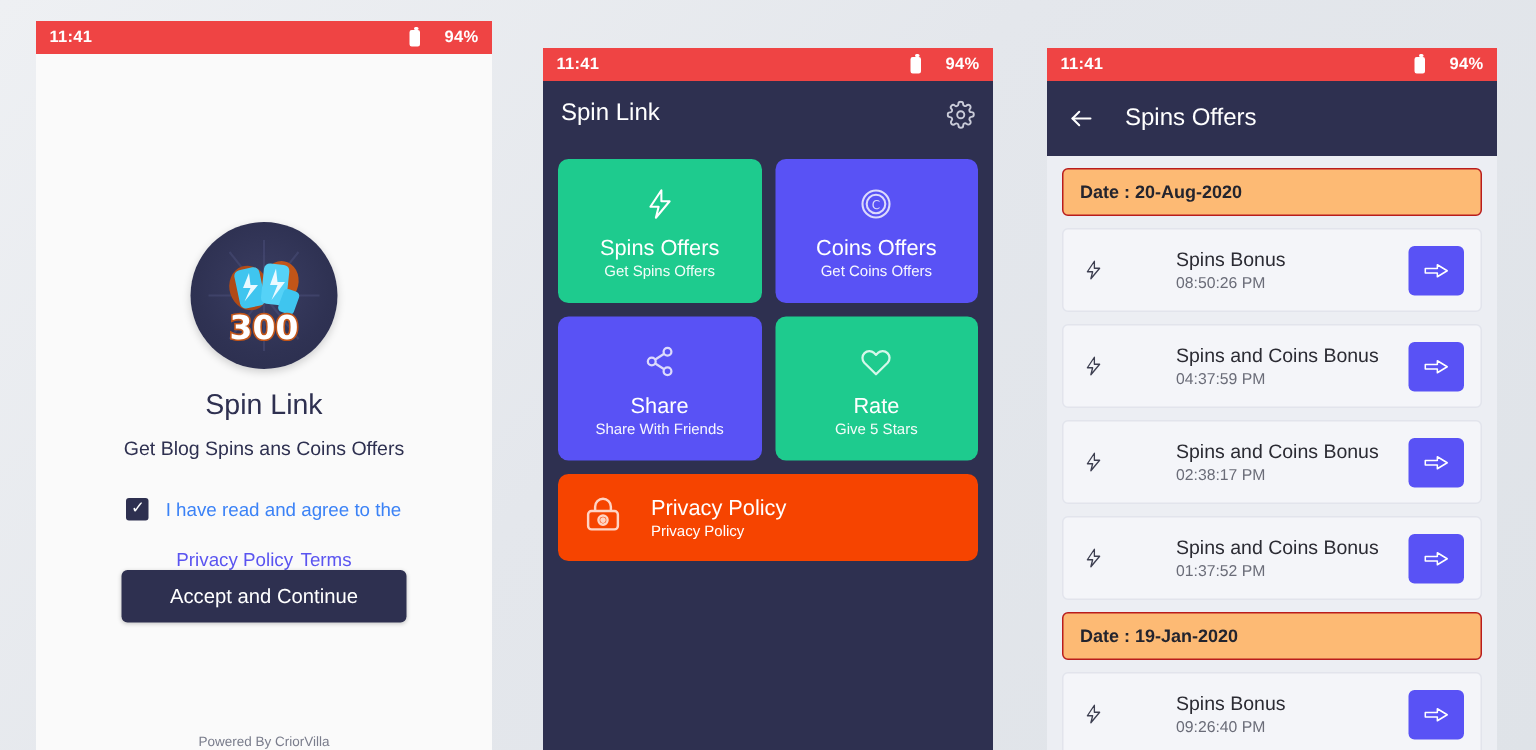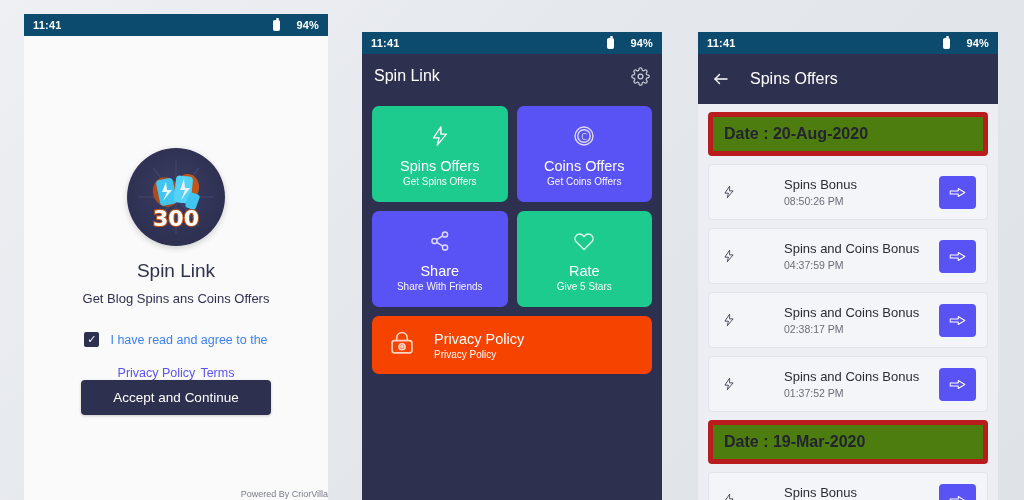--- a/index.html
+++ b/index.html
@@ -12,21 +12,21 @@
 
   .phone { position:absolute; overflow:hidden; background:#fafafa; }
 
   
   #phone1 { left:24px; top:14px; width:304px; height:486px; }
   #phone2 { left:362px; top:32px; width:300px; height:468px; background:#2e3050; }
   #phone3 { left:698px; top:32px; width:300px; height:468px; background:#eceef3; }
 
   
   .statusbar {
-    height:22px; background:#0c4a6e; color:#fff;
+    height:22px; background:#ef4444; color:#fff;
     display:flex; align-items:center; justify-content:space-between;
     padding:0 9px; font-size:11px; font-weight:bold;
     letter-spacing:.2px;
   }
   .sb-right { display:flex; align-items:center; gap:16px; }
   .bat {
     width:7px; height:11px; border:1.4px solid #fff; border-radius:1.5px;
     position:relative; background:#fff;
   }
   .bat:before{
@@ -65,21 +65,21 @@
   .links { margin-top:19px; font-size:12.5px; color:#5a54f0; display:flex; gap:5px; }
   .links span { cursor:pointer; }
   .accept-btn {
     margin-top:auto; margin-bottom:28px;
     background:#2e3050; color:#fff; border:none; border-radius:4px;
     padding:10px 32px; font-size:13.5px; cursor:pointer;
     font-family:"Liberation Sans", sans-serif;
     box-shadow:0 1px 3px rgba(0,0,0,.2);
   }
   .powered {
-    position:absolute; bottom:1px; left:0; right:0; text-align:right;
+    position:absolute; bottom:1px; left:0; right:0; text-align:center;
     font-size:9px; color:#7a7d8c;
   }
 
   
   .appbar2 {
     height:44px; background:#2e3050; display:flex; align-items:center;
     justify-content:space-between; padding:0 12px;
   }
   .appbar2 .title { color:#fff; font-size:16px; }
   .gear { width:19px; height:19px; cursor:pointer; }
@@ -104,22 +104,22 @@
 
   
   .appbar3 {
     height:50px; background:#2e3050; display:flex; align-items:center;
     padding:0 14px; gap:20px;
   }
   .appbar3 .title { color:#fff; font-size:16px; }
   .back { width:18px; height:18px; cursor:pointer; }
   .list { padding:8px 10px; display:flex; flex-direction:column; gap:8px; }
   .date-row {
-    background:#4d7c0f; border:5px solid #b91c1c; border-radius:4px;
-    padding:8px 11px; font-size:16px; font-weight:bold; color:#23242e;
+    background:#fdba74; border:1px solid #b91c1c; border-radius:4px;
+    padding:8px 11px; font-size:12px; font-weight:bold; color:#23242e;
   }
   .item {
     background:#f4f5f9; border:1px solid #e2e4ec; border-radius:4px;
     height:56px; display:flex; align-items:center; padding:0 11px; gap:13px;
   }
   .item .bolt { width:17px; display:flex; justify-content:center; }
   .item .txt { flex:1;margin-left:34px; }
   .item .n { font-size:13px; color:#2b2b33; }
   .item .tm { font-size:10.5px; color:#6a6c78; margin-top:3px; }
   .go {
@@ -353,21 +353,21 @@
         <div class="n">Spins and Coins Bonus</div>
         <div class="tm">01:37:52 PM</div>
       </span>
       <button class="go">
         <svg width="19" height="15" viewBox="0 0 26 20" fill="none" stroke="#fff" stroke-width="1.4" stroke-linejoin="round">
           <path d="M3 8 h11 V4.5 L23 10 L14 15.5 V12 H3 z"></path>
         </svg>
       </button>
     </div>
 
-    <div class="date-row">Date : 19-Mar-2020</div>
+    <div class="date-row">Date : 19-Jan-2020</div>
 
     <div class="item">
       <span class="bolt">
         <svg width="14" height="20" viewBox="0 0 24 24" fill="none" stroke="#3c3e50" stroke-width="1.5" stroke-linejoin="round">
             <path d="M13 2 L5 14 h6 l-2 8 L19 10 h-6 z"></path>
           </svg>
       </span>
       <span class="txt">
         <div class="n">Spins Bonus</div>
         <div class="tm">09:26:40 PM</div>

